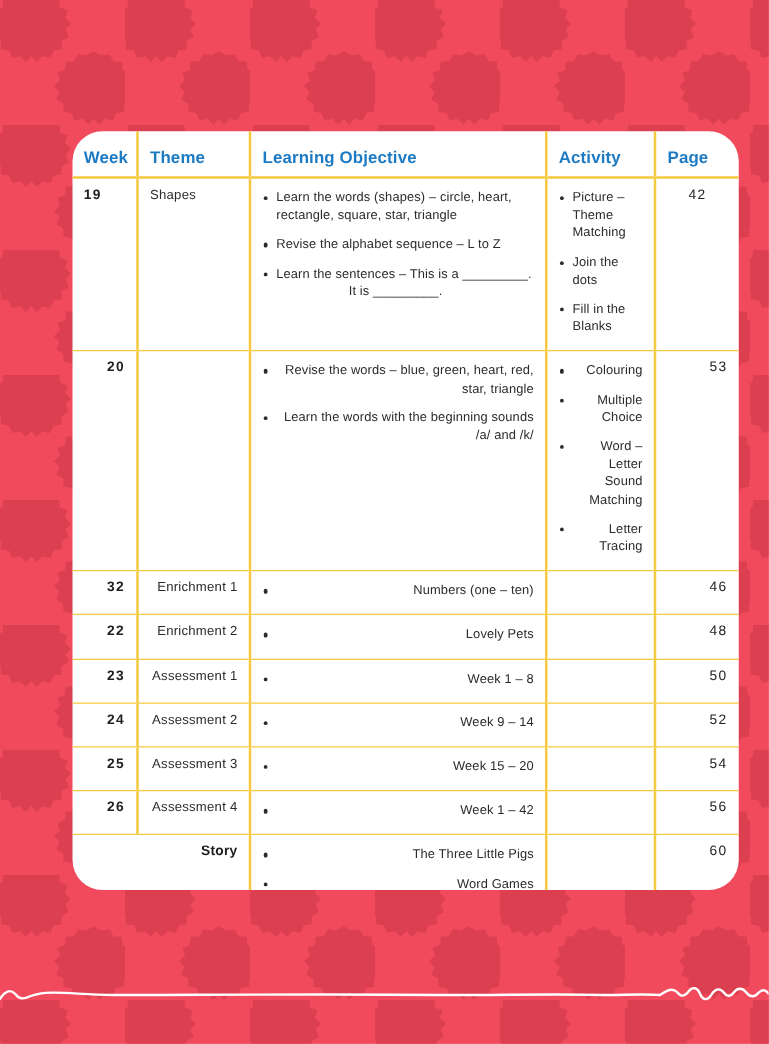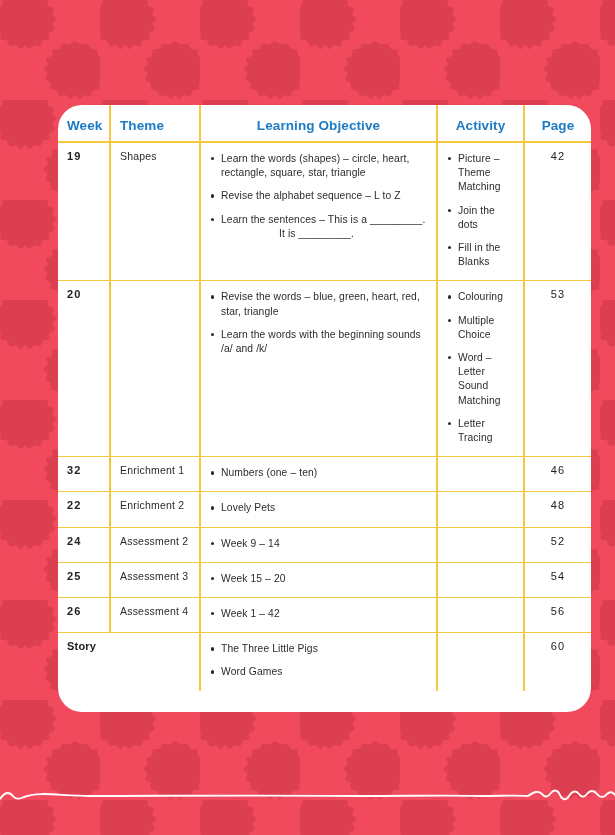--- a/index.html
+++ b/index.html
@@ -69,27 +69,27 @@
   .toc thead th {
     color: #1d7bc4;
     font-size: 13.5px;
     font-weight: bold;
     letter-spacing: .1px;
     padding-top: 13px;
     padding-bottom: 8px;
     border-bottom: 2px solid #f5c93f;
     text-align: left;
   }
-  .toc thead th.ctr { text-align: center; }
+  .toc thead th.ctr { }
 
   
   .vr { border-left: 2px solid #f5c93f; }
 
   
-  tr.hr > td, tr.hr > th { border-top: 1.6px solid #f5c93f; }
+  tr.hr > td, tr.hr > th { border-top: 1.6px solid #f5c93f; text-align: right; }
 
   .wk {
     font-size: 11px;
     color: #222;
     letter-spacing: 1.1px;
     font-weight: 700;
     padding-top: 10px;
     margin-top: 41px;
   }
   .th-cell {
@@ -260,20 +260,31 @@
         <td class="vr th-cell">Enrichment 2</td>
         <td class="vr">
           <ul class="bl">
               <li>Lovely Pets</li>
             </ul>
         </td>
         <td class="vr"></td>
         <td class="vr pg">48</td>
       </tr>
 
+      <tr class="hr">
+        <td class="wk">23</td>
+        <td class="vr th-cell">Assessment 1</td>
+        <td class="vr">
+          <ul class="bl">
+              <li>Week 1 – 8</li>
+            </ul>
+        </td>
+        <td class="vr"></td>
+        <td class="vr pg">50</td>
+      </tr>
 
       <tr class="hr">
         <td class="wk">24</td>
         <td class="vr th-cell">Assessment 2</td>
         <td class="vr">
           <ul class="bl">
               <li>Week 9 – 14</li>
             </ul>
         </td>
         <td class="vr"></td>

